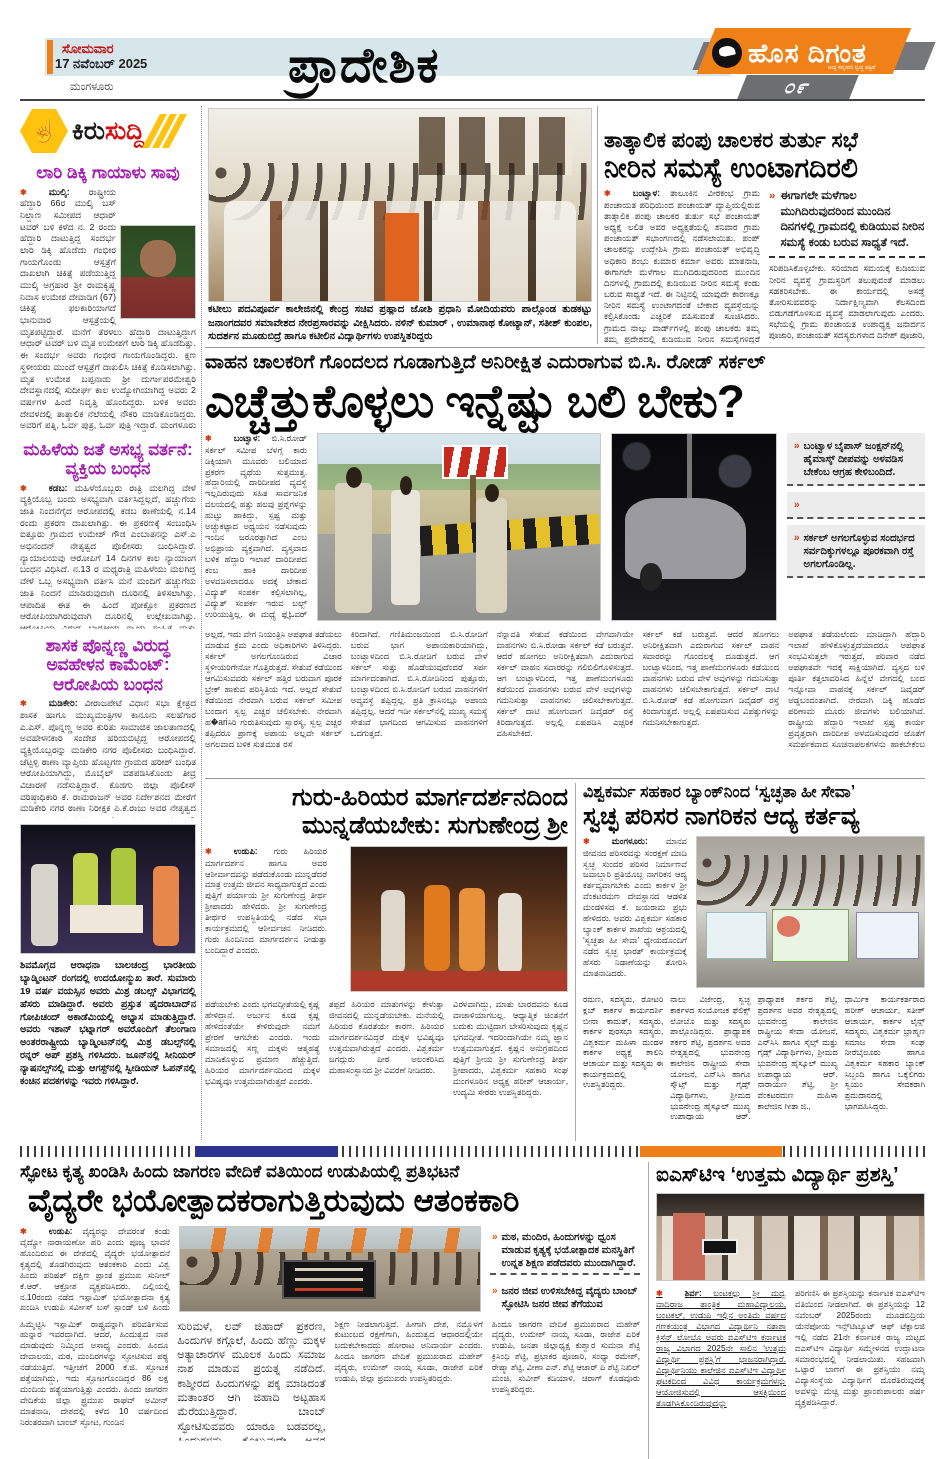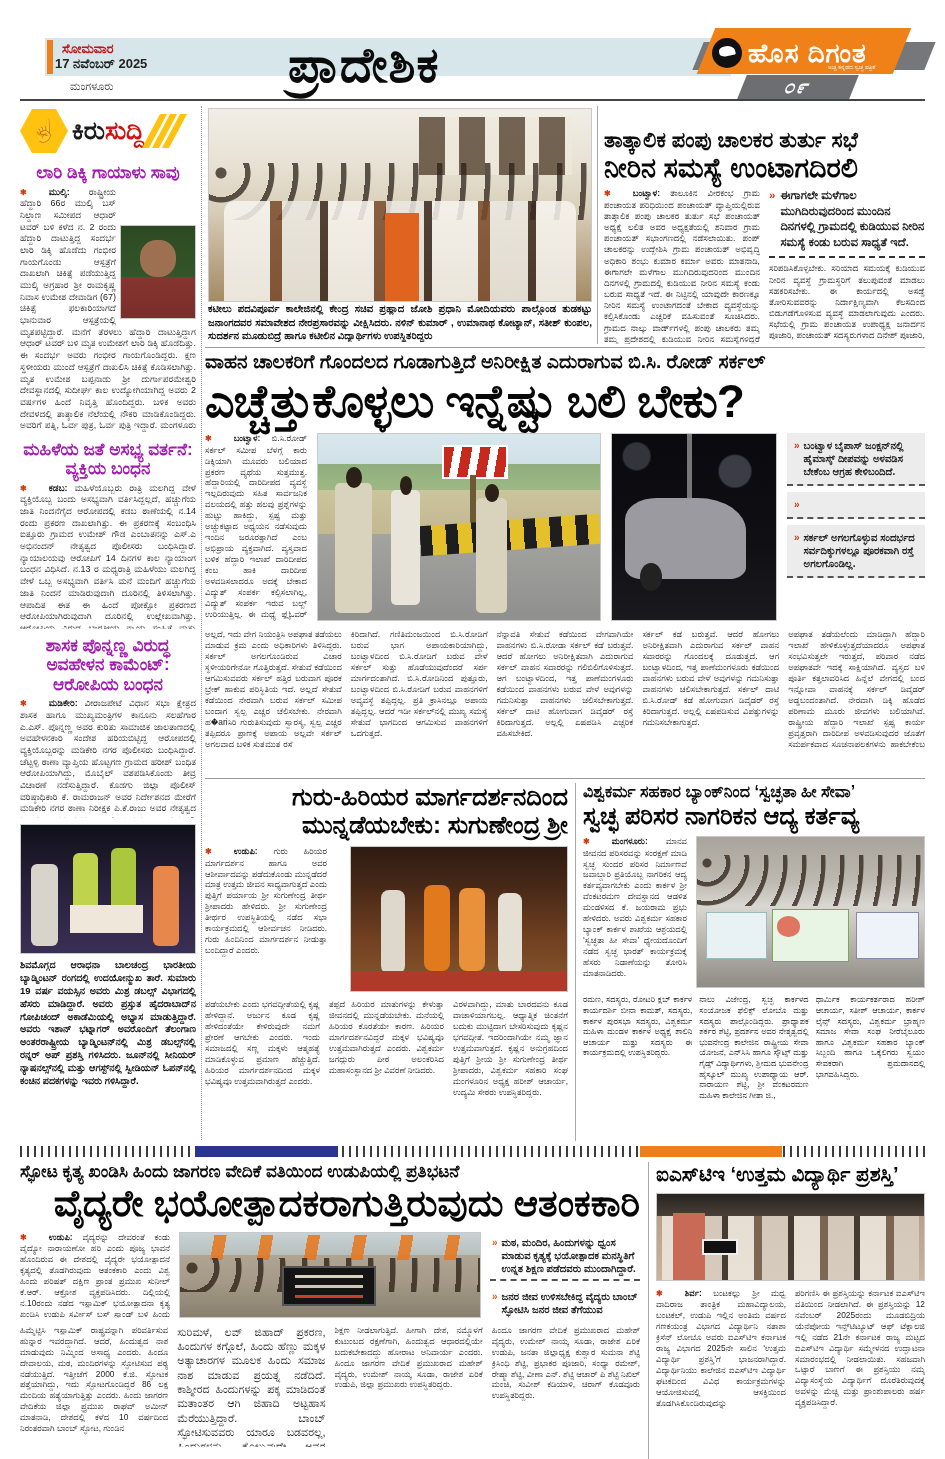--- a/index.html
+++ b/index.html
@@ -296,32 +296,33 @@
       <div class="ph ph-group" style="flex:1;height:150px;">
         <span class="crowd"></span>
           <span class="b1"></span>
           <span class="b2"></span>
           <span class="b3"></span>
       </div>
     </div>
     <div class="cols" style="margin-top:7px;height:125px;gap:7px;">
       <div class="c body" style="font-size:8.2px;">ರಮಣ, ಸದಸ್ಯರು, ರೋಟರಿ ಕ್ಲಬ್ ಕಾರ್ಕಳ ಕಾರ್ಯದರ್ಶಿ ಬೀನಾ ಕಾಮತ್, ಸದಸ್ಯರು, ಕಾರ್ಕಳ ಪುರಸಭಾ ಸದಸ್ಯರು, ವಿಶ್ವಕರ್ಮ ಮಹಿಳಾ ಮಂಡಳ ಕಾರ್ಕಳ ಅಧ್ಯಕ್ಷೆ ಶಾಲಿನಿ ಆಚಾರ್ಯ ಮತ್ತು ಸದಸ್ಯರು ಈ ಕಾರ್ಯಕ್ರಮದಲ್ಲಿ ಉಪಸ್ಥಿತರಿದ್ದರು.</div>
       <div class="c body" style="font-size:8.2px;">ನಾಲು ವಿಜೇಂದ್ರ, ಸ್ವಚ್ಛ ಕಾರ್ಕಳದ ಸಂಯೋಜಕ ಫೆಲಿಕ್ಸ್ ಲೋಬೊ ಮತ್ತು ಸದಸ್ಯರು ಪಾಲ್ಗೊಂಡಿದ್ದರು. ಪ್ರಾಧ್ಯಾಪಕ ಶರ್ಕರ ಶೆಟ್ಟಿ, ಪ್ರದರ್ಶನ ಅವರ ನೇತೃತ್ವದಲ್ಲಿ ಭುವನೇಂದ್ರ ಕಾಲೇಜಿನ ರಾಷ್ಟ್ರೀಯ ಸೇವಾ ಯೋಜನೆ, ಎನ್‌ಸಿಸಿ ಹಾಗೂ ಸ್ಕೌಟ್ಸ್ ಮತ್ತು ಗೈಡ್ಸ್ ವಿದ್ಯಾರ್ಥಿಗಳು, ಶ್ರೀಮದ ಭುವನೇಂದ್ರ ಹೈಸ್ಕೂಲ್ ಮುಖ್ಯ ಉಪಾಧ್ಯಾಯ ಆರ್. ನಾರಾಯಣ ಶೆಟ್ಟಿ, ಶ್ರೀ ವೆಂಕಟರಮಣ ಮಹಿಳಾ ಕಾಲೇಜಿನ ಗೀತಾ ಜಿ.,</div>
+      <div class="c body" style="font-size:8.2px;">ಪ್ರಾಧ್ಯಾಪಕ ಶರ್ಕರ ಶೆಟ್ಟಿ, ಪ್ರದರ್ಶನ ಅವರ ನೇತೃತ್ವದಲ್ಲಿ ಭುವನೇಂದ್ರ ಕಾಲೇಜಿನ ರಾಷ್ಟ್ರೀಯ ಸೇವಾ ಯೋಜನೆ, ಎನ್‌ಸಿಸಿ ಹಾಗೂ ಸೈಲ್ಸ್ ಮತ್ತು ಗೈಡ್ಸ್ ವಿದ್ಯಾರ್ಥಿಗಳು, ಶ್ರೀಮದ ಭುವನೇಂದ್ರ ಹೈಸ್ಕೂಲ್ ಮುಖ್ಯ ಉಪಾಧ್ಯಾಯ ಆರ್. ನಾರಾಯಣ ಶೆಟ್ಟಿ, ಶ್ರೀ ವೆಂಕಟರಮಣ ಮಹಿಳಾ ಕಾಲೇಜಿನ ಗೀತಾ ಜಿ.,</div>
       <div class="c body" style="font-size:8.2px;">ಧಾರ್ಮಿಕ ಕಾರ್ಯಕರ್ತರಾದ ಹರೀಶ್ ಆಚಾರ್ಯ, ಸತೀಶ್ ಆಚಾರ್ಯ, ಕಾರ್ಕಳ ಲೈನ್ಸ್ ಸದಸ್ಯರು, ವಿಶ್ವಕರ್ಮ ಬ್ರಾಹ್ಮಣ ಸಮಾಜ ಸೇವಾ ಸಂಘ ನೀರೆಬೈಲೂರು ಹಾಗೂ ವಿಶ್ವಕರ್ಮ ಸಹಕಾರ ಬ್ಯಾಂಕ್ ಸಿಬ್ಬಂದಿ ಹಾಗೂ ಒಕ್ಕೆಲಿಗರು ಸ್ವಯಂ ಸೇವಕರಾಗಿ ಪ್ರಮದಾನದಲ್ಲಿ ಭಾಗವಹಿಸಿದ್ದರು.</div>
     </div>
   </div>
 
   <div class="abs tickband" style="left:20px;top:1146px;width:905px;">
     <span class="abs tick-blue" style="left:176px;top:0;width:142px;height:11px;"></span>
     <span class="abs tick-orange" style="left:620px;top:0;width:142px;height:11px;"></span>
   </div>
 
   <div class="abs" style="left:20px;top:1162px;width:620px;height:297px;overflow:hidden;">
     <div class="kicker" style="font-size:17px;">ಸ್ಫೋಟ ಕೃತ್ಯ ಖಂಡಿಸಿ ಹಿಂದು ಜಾಗರಣ ವೇದಿಕೆ ವತಿಯಿಂದ ಉಡುಪಿಯಲ್ಲಿ  ಪ್ರತಿಭಟನೆ</div>
-    <div class="headline" style="font-size:37px;margin:3px 0 8px;text-align:right;">ವೈದ್ಯರೇ ಭಯೋತ್ಪಾದಕರಾಗುತ್ತಿರುವುದು ಆತಂಕಕಾರಿ</div>
+    <div class="headline" style="font-size:31px;margin:3px 8px 8px;">ವೈದ್ಯರೇ ಭಯೋತ್ಪಾದಕರಾಗುತ್ತಿರುವುದು ಆತಂಕಕಾರಿ</div>
     <div style="display:flex;gap:9px;height:86px;overflow:hidden;">
       <div class="body" style="width:150px;flex:0 0 auto;font-size:8.4px;">
         <span class="star">✱</span><span class="dateline">ಉಡುಪಿ:</span>
         <span>ವೈದ್ಯರನ್ನು ದೇವರಂತೆ ಕಂಡು ವೈದ್ಯೋ ನಾರಾಯಣೋ ಹರಿ ಎಂದು ಪೂಜ್ಯ ಭಾವನೆ ಹೊಂದಿರುವ ಈ ದೇಶದಲ್ಲಿ ವೈದ್ಯರೇ ಭಯೋತ್ಪಾದನೆ ಕೃತ್ಯದಲ್ಲಿ ತೊಡಗಿರುವುದು ಆತಂಕಕಾರಿ ಎಂದು ವಿಶ್ವ ಹಿಂದು ಪರಿಷತ್ ದಕ್ಷಿಣ ಪ್ರಾಂತ ಪ್ರಮುಖ ಸುನೀಲ್ ಕೆ.ಆರ್. ಆಕ್ರೋಶ ವ್ಯಕ್ತಪಡಿಸಿದರು. ದಿಲ್ಲಿಯಲ್ಲಿ ನ.10ರಂದು ನಡೆದ ಇಸ್ಲಾಮಿಕ್ ಭಯೋತ್ಪಾದನಾ ಕೃತ್ಯ ಖಂಡಿಸಿ ಉಡುಪಿ ಸರ್ವೀಸ್ ಬಸ್ ಸ್ಟಾಂಡ್ ಬಳಿ ಹಿಂದು ಜಾಗರಣ ವೇದಿಕೆ ವತಿಯಿಂದ ನಡೆದ ಪ್ರತಿಭಟನೆಯಲ್ಲಿ ಮಾತನಾಡಿದರು. ಇಂತಹ ಕೃತ್ಯವನ್ನು ಖಂಡಿಸಬೇಕಾದ ಪಕ್ಷಗಳು</span>
       </div>
       <div class="ph ph-protest" style="width:300px;height:84px;flex:0 0 auto;">
         <span class="flags"></span>
           <span class="crowd"></span>
           <span class="banner">
             <i></i>
@@ -350,21 +351,21 @@
   <div class="abs" style="left:656px;top:1162px;width:269px;height:297px;overflow:hidden;">
     <div class="headline" style="font-size:20px;line-height:1.25;">
       <div>ಐಎಸ್‌ಟಿಇ ‘ಉತ್ತಮ ವಿದ್ಯಾರ್ಥಿ ಪ್ರಶಸ್ತಿ’</div>
     </div>
     <div class="ph ph-award" style="width:267px;height:86px;margin-top:6px;">
       <span class="row"></span>
         <span class="saree"></span>
         <span class="plaque"></span>
     </div>
     <div class="cols" style="margin-top:7px;height:145px;">
-      <div class="c body" style="font-size:8.4px;">
+      <div class="c body" style="font-size:8.4px;text-decoration:underline;">
         <span class="star">✱</span><span class="dateline">ಶಿರ್ವ:</span>
         <span>ಬಂಟಕಲ್ಲು ಶ್ರೀ ಮಧ್ವ ವಾದಿರಾಜ ತಾಂತ್ರಿಕ ಮಹಾವಿದ್ಯಾಲಯ, ಬಂಟಕಲ್, ಉಡುಪಿ ಇಲ್ಲಿನ ಅಂತಿಮ ವರ್ಷದ ಗಣಕಯಂತ್ರ ವಿಭಾಗದ ವಿದ್ಯಾರ್ಥಿನಿ ನತಾಶಾ ಕ್ರಿಸೆನ್ ಲೋಬೊ ಅವರು ಐಎಸ್‌ಟಿಇ ಕರ್ನಾಟಕ ರಾಜ್ಯ ವಿಭಾಗದ 2025ನೇ ಸಾಲಿನ ‘ಉತ್ತಮ ವಿದ್ಯಾರ್ಥಿ ಪ್ರಶಸ್ತಿ’ಗೆ ಭಾಜನರಾಗಿದ್ದಾರೆ. ವಿದ್ಯಾರ್ಥಿನಿಯು ಕಾಲೇಜಿನ ಐಎಸ್‌ಟಿಇ ವಿದ್ಯಾರ್ಥಿ ಘಟಕದಿಂದ ವಿವಿಧ ಕಾರ್ಯಕ್ರಮಗಳನ್ನು ಆಯೋಜಿಸುವಲ್ಲಿ ಆಸಕ್ತಿಯಿಂದ ತೊಡಗಿಸಿಕೊಂಡಿರುವುದನ್ನು</span>
       </div>
       <div class="c body" style="font-size:8.4px;">ಪರಿಗಣಿಸಿ ಈ ಪ್ರಶಸ್ತಿಯನ್ನು ಕರ್ನಾಟಕ ಐಎಸ್‌ಟಿಇ ವತಿಯಿಂದ ನೀಡಲಾಗಿದೆ. ಈ ಪ್ರಶಸ್ತಿಯನ್ನು 12 ನವೆಂಬರ್ 2025ರಂದು ಮೂಡಬಿದ್ರಿಯ ಯೆನೆಪೋಯ ಇನ್ಸ್‌ಟಿಟ್ಯೂಟ್ ಆಫ್ ಟೆಕ್ನಾಲಜಿ ಇಲ್ಲಿ ನಡೆದ 21ನೇ ಕರ್ನಾಟಕ ರಾಜ್ಯ ಮಟ್ಟದ ಐಎಸ್‌ಟಿಇ ವಿದ್ಯಾರ್ಥಿ ಸಮ್ಮೇಳನದ ಉದ್ಘಾಟನಾ ಸಮಾರಂಭದಲ್ಲಿ ನೀಡಲಾಯಿತು. ಸಹಜವಾಗಿ ಒಟ್ಟಾರೆ ಬಾಣಗೆ ಈ ಪ್ರಶಸ್ತಿಯು ನಮ್ಮ ವಿದ್ಯಾಸಂಸ್ಥೆಯ ವಿದ್ಯಾರ್ಥಿಗೆ ದೊರೆತಿರುವುದಕ್ಕೆ ಅವಳನ್ನು ಮೆಚ್ಚಿ ಮತ್ತು ಪ್ರಾಂಶುಪಾಲರು ಹರ್ಷ ವ್ಯಕ್ತಪಡಿಸಿದ್ದಾರೆ.</div>
     </div>
   </div>
 
 </div>
 
 </body></html>

